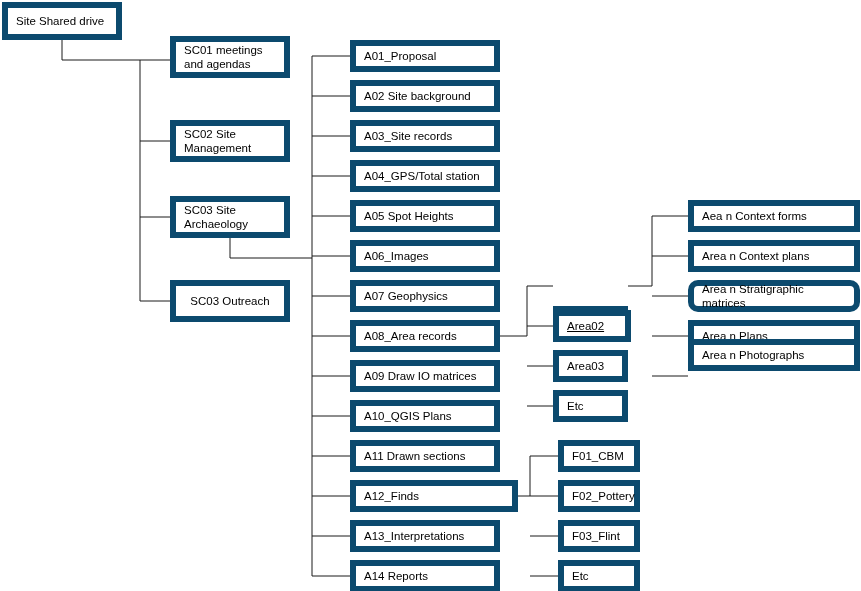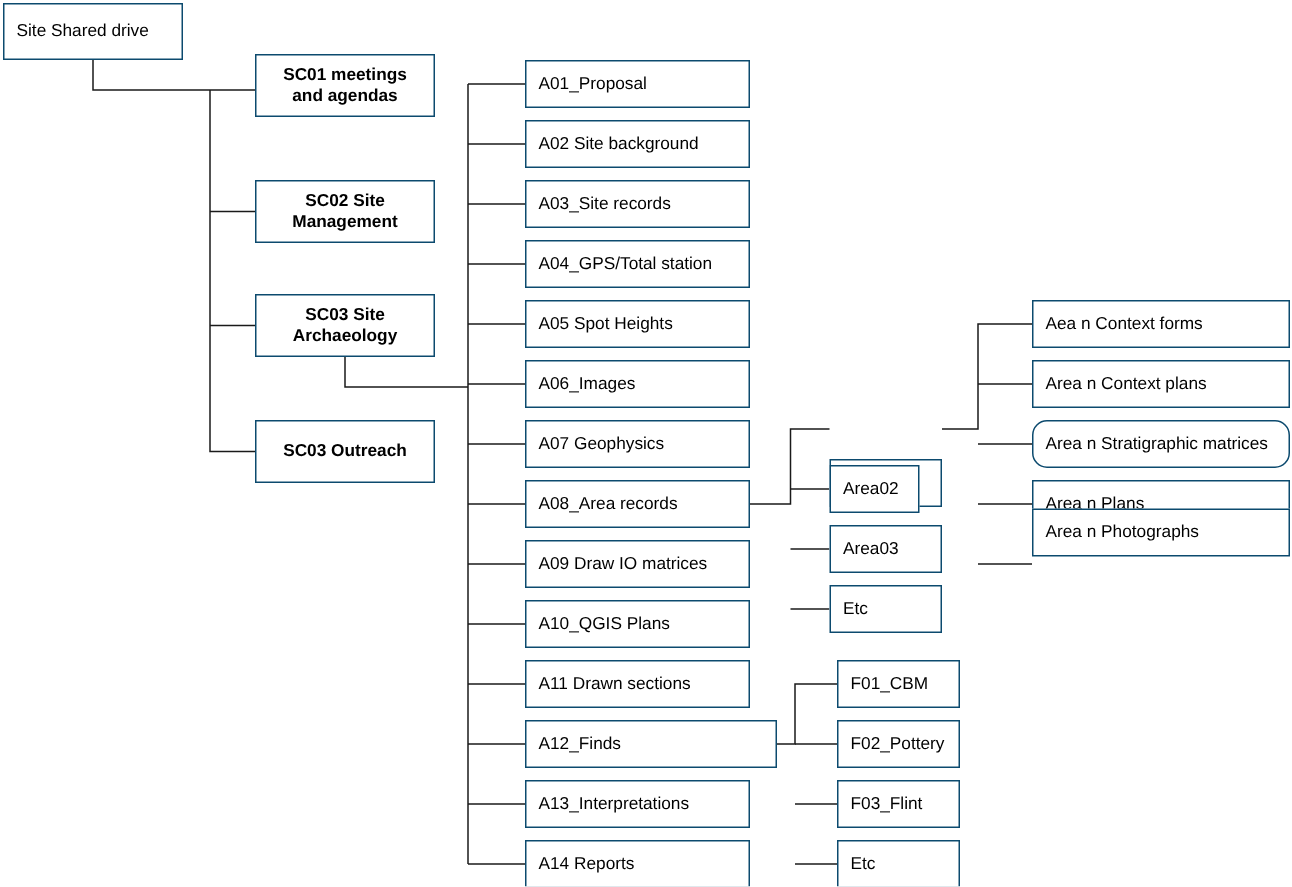--- a/index.html
+++ b/index.html
@@ -21,34 +21,33 @@
     position: absolute;
     left: 0;
     top: 0;
     width: 861px;
     height: 591px;
     pointer-events: none;
   }
   .node {
     position: absolute;
     box-sizing: border-box;
-    border: 1px solid #0c4a6e;
+    border: 6px solid #0c4a6e;
     background: #ffffff;
     color: #000000;
     font-size: 11.5px;
     line-height: 1.25;
     display: flex;
     align-items: center;
     padding: 0 8px;
     white-space: pre-line;
   }
   .node.center {
     justify-content: center;
-    text-align: center;
-    font-weight: bold;
+    text-align: left;
   }
   .node.left {
     justify-content: flex-start;
     text-align: left;
   }
 </style>
 </head>
 <body>
 
 <div id="canvas">
@@ -103,21 +102,21 @@
       <div class="node left" style="left: 350px; top: 240px; width: 150px; height: 32px;">A06_Images</div>
       <div class="node left" style="left: 350px; top: 280px; width: 150px; height: 32px;">A07 Geophysics</div>
       <div class="node left" style="left: 350px; top: 320px; width: 150px; height: 32px;">A08_Area records</div>
       <div class="node left" style="left: 350px; top: 360px; width: 150px; height: 32px;">A09 Draw IO matrices</div>
       <div class="node left" style="left: 350px; top: 400px; width: 150px; height: 32px;">A10_QGIS Plans</div>
       <div class="node left" style="left: 350px; top: 440px; width: 150px; height: 32px;">A11 Drawn sections</div>
       <div class="node left" style="left: 350px; top: 480px; width: 168px; height: 32px;">A12_Finds</div>
       <div class="node left" style="left: 350px; top: 520px; width: 150px; height: 32px;">A13_Interpretations</div>
       <div class="node left" style="left: 350px; top: 560px; width: 150px; height: 32px;">A14 Reports</div>
       <div class="node left" style="left: 553px; top: 270px; width: 75px; height: 32px; margin-top: 36px;">Area01</div>
-      <div class="node left" style="left: 553px; top: 310px; width: 60px; height: 32px;">Area02</div>
+      <div class="node left" style="left: 553px; top: 310px; width: 78px; height: 32px; text-decoration: underline;">Area02</div>
       <div class="node left" style="left: 553px; top: 350px; width: 75px; height: 32px;">Area03</div>
       <div class="node left" style="left: 553px; top: 390px; width: 75px; height: 32px;">Etc</div>
       <div class="node left" style="left: 558px; top: 440px; width: 82px; height: 32px;">F01_CBM</div>
       <div class="node left" style="left: 558px; top: 480px; width: 82px; height: 32px;">F02_Pottery</div>
       <div class="node left" style="left: 558px; top: 520px; width: 82px; height: 32px;">F03_Flint</div>
       <div class="node left" style="left: 558px; top: 560px; width: 82px; height: 32px;">Etc</div>
       <div class="node left" style="left: 688px; top: 200px; width: 172px; height: 32px;">Aea n Context forms</div>
       <div class="node left" style="left: 688px; top: 240px; width: 172px; height: 32px;">Area n Context plans</div>
       <div class="node left" style="left: 688px; top: 280px; width: 172px; height: 32px; border-radius: 10px;">Area n Stratigraphic matrices</div>
       <div class="node left" style="left: 688px; top: 320px; width: 172px; height: 32px; text-align: center;">Area n Plans</div>

